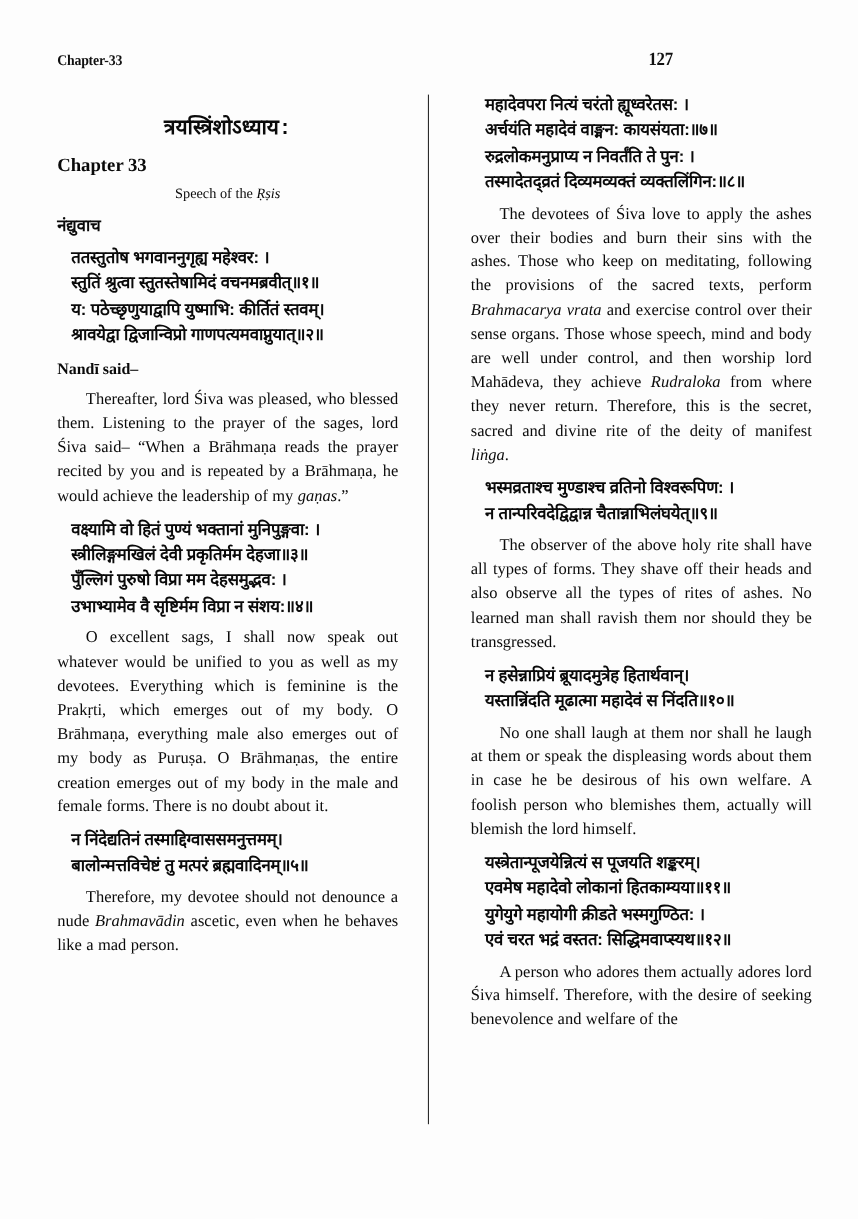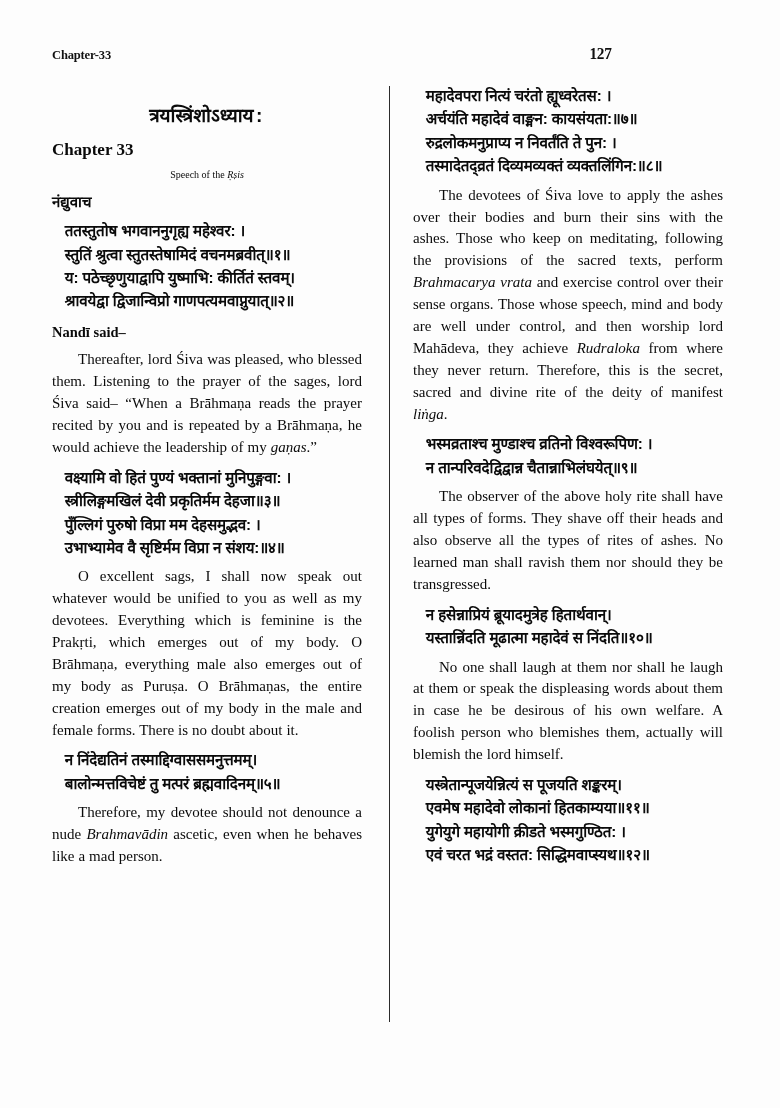--- a/index.html
+++ b/index.html
@@ -59,21 +59,21 @@
     left: 52px;
     width: 676px;
     height: 950px;
   }
   .col {
     position: absolute;
     top: 0;
     width: 310px;
   }
   .col-left  { left: 0; }
-  .col-right { left: 361px; }
+  .col-right { left: 376px; }
 
   .divider {
     position: absolute;
     left: 337px;
     top: 2px;
     width: 1px;
     height: 936px;
     background: #2b2b2b;
   }
 
@@ -88,21 +88,21 @@
     letter-spacing: -0.1px;
   }
   .chapter-title-en {
     font-size: 17px;
     font-weight: bold;
     line-height: 1.3;
     margin: 9px 0 0 0;
   }
   .chapter-subtitle {
     text-align: center;
-    font-size: 10px;
+    font-size: 13px;
     line-height: 1.3;
     margin: 7px 0 0 0;
   }
   .chapter-subtitle i { font-style: italic; }
 
   
   .speaker-sa {
     font-family: "Liberation Sans", "DejaVu Sans", sans-serif;
     font-size: 15px;
     font-weight: 600;
@@ -223,17 +223,18 @@
 
       <p class="prose">No one shall laugh at them nor shall he laugh at them or speak the displeasing words about them in case he be desirous of his own welfare. A foolish person who blemishes them, actually will blemish the lord himself.</p>
 
       <div class="verse-block">
         <div class="verse-line">यस्त्रेतान्पूजयेन्नित्यं स पूजयति शङ्करम्।</div>
         <div class="verse-line">एवमेष महादेवो लोकानां हितकाम्यया॥११॥</div>
         <div class="verse-line">युगेयुगे महायोगी क्रीडते भस्मगुण्ठित: ।</div>
         <div class="verse-line">एवं चरत भद्रं वस्तत: सिद्धिमवाप्स्यथ॥१२॥</div>
       </div>
 
+      <p class="prose">A person who adores them actually adores lord Śiva himself. Therefore, with the desire of seeking benevolence and welfare of the</p>
 
     </div>
 
   </div>
 </div>
 
 </body></html>

